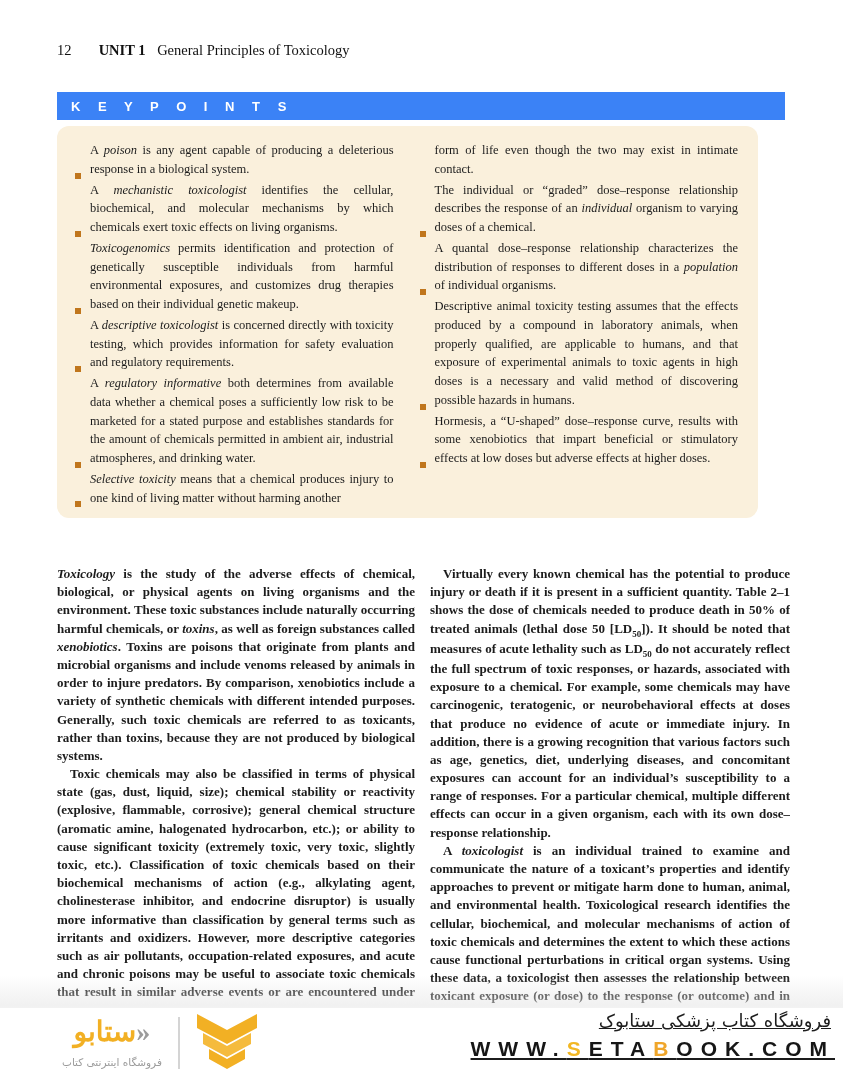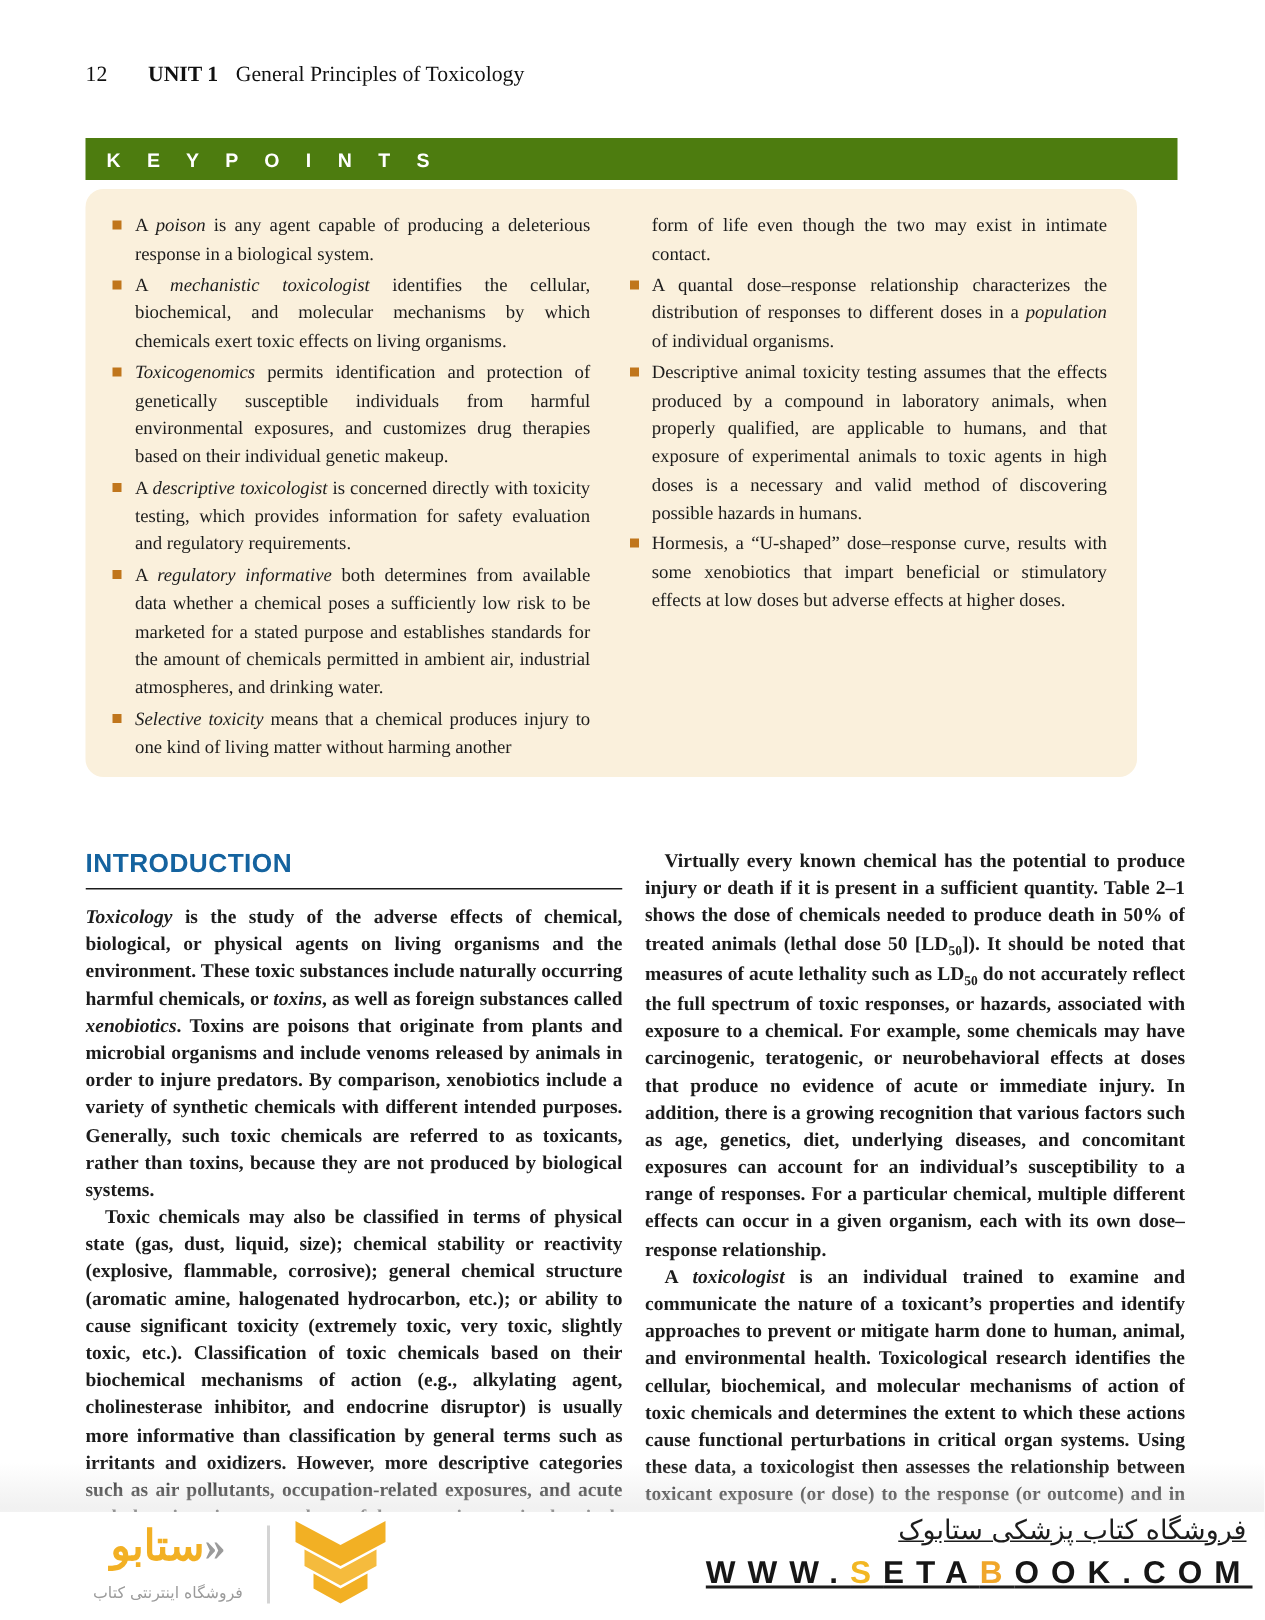--- a/index.html
+++ b/index.html
@@ -11,31 +11,31 @@
   .page{position:absolute;inset:0;}
 
   
   .runhead{position:absolute;top:42px;left:57px;font-size:14.5px;color:#111;}
   .runhead .pgnum{display:inline-block;width:38px;}
   .runhead .unit{font-weight:bold;margin-right:8px;}
 
   
   .kp-banner{
     position:absolute;top:92px;left:57px;width:728px;height:28px;
-    background:#4d7c0f;color:#fff;box-sizing:border-box;
+    background:#3b82f6;color:#fff;box-sizing:border-box;
     font-family:"Liberation Sans", sans-serif;font-weight:bold;
     font-size:13px;letter-spacing:7px;line-height:29px;padding-left:14px;
   }
   .kp-box{
     position:absolute;top:126px;left:57px;width:701px;height:392px;
     background:#faf0dc;border-radius:12px;box-sizing:border-box;
     padding:15px 20px 12px 18px;display:flex;gap:26px;overflow:hidden;
   }
   .kp-col{flex:1;font-size:12.5px;line-height:1.5;text-align:justify;}
-  .kp-item{display:flex;margin-bottom:2px;}
+  .kp-item{display:flex;margin-bottom:2px;align-items:flex-end;}
   .kp-item .kp-bullet{
     flex:none;width:6px;height:6px;background:#c0761c;margin:6px 9px 0 0;
   }
   .kp-item .kp-text{flex:1;}
   .kp-item.continuation{padding-left:15px;}
 
   
   .intro-col{position:absolute;overflow:hidden;}
   .col-left{top:565px;left:57px;width:358px;height:458px;}
   .col-right{top:565px;left:430px;width:360px;height:458px;}
@@ -123,35 +123,38 @@
         <span class="kp-bullet"></span>
         <span class="kp-text"><i>Selective toxicity</i> means that a chemical produces injury to one kind of living matter without harming another</span>
       </div>
     </div>
     <div class="kp-col">
       <div class="kp-item continuation">
         <span class="kp-text">form of life even though the two may exist in intimate contact.</span>
       </div>
       <div class="kp-item">
         <span class="kp-bullet"></span>
+        <span class="kp-text">The individual or “graded” dose–response relationship describes the response of an <i>individual</i> organism to varying doses of a chemical.</span>
+      </div>
+      <div class="kp-item">
+        <span class="kp-bullet"></span>
         <span class="kp-text">A quantal dose–response relationship characterizes the distribution of responses to different doses in a <i>population</i> of individual organisms.</span>
       </div>
       <div class="kp-item">
         <span class="kp-bullet"></span>
         <span class="kp-text">Descriptive animal toxicity testing assumes that the effects produced by a compound in laboratory animals, when properly qualified, are applicable to humans, and that exposure of experimental animals to toxic agents in high doses is a necessary and valid method of discovering possible hazards in humans.</span>
       </div>
       <div class="kp-item">
         <span class="kp-bullet"></span>
         <span class="kp-text">Hormesis, a “U-shaped” dose–response curve, results with some xenobiotics that impart beneficial or stimulatory effects at low doses but adverse effects at higher doses.</span>
       </div>
     </div>
   </div>
 
   <div class="intro-col col-left">
-    <h2 class="intro-head">INTRODUCTION</h2>
     <p class="body-par"><i>Toxicology</i> is the study of the adverse effects of chemical, biological, or physical agents on living organisms and the environment. These toxic substances include naturally occurring harmful chemicals, or <i>toxins</i>, as well as foreign substances called <i>xenobiotics</i>. Toxins are poisons that originate from plants and microbial organisms and include venoms released by animals in order to injure predators. By comparison, xenobiotics include a variety of synthetic chemicals with different intended purposes. Generally, such toxic chemicals are referred to as toxicants, rather than toxins, because they are not produced by biological systems.</p>
     <p class="body-par indent">Toxic chemicals may also be classified in terms of physical state (gas, dust, liquid, size); chemical stability or reactivity (explosive, flammable, corrosive); general chemical structure (aromatic amine, halogenated hydrocarbon, etc.); or ability to cause significant toxicity (extremely toxic, very toxic, slightly toxic, etc.). Classification of toxic chemicals based on their biochemical mechanisms of action (e.g., alkylating agent, cholinesterase inhibitor, and endocrine disruptor) is usually more informative than classification by general terms such as irritants and oxidizers. However, more descriptive categories such as air pollutants, occupation-related exposures, and acute and chronic poisons may be useful to associate toxic chemicals that result in similar adverse events or are encountered under par-</p>
   </div>
 
   <div class="intro-col col-right">
     <p class="body-par indent">Virtually every known chemical has the potential to produce injury or death if it is present in a sufficient quantity. Table 2–1 shows the dose of chemicals needed to produce death in 50% of treated animals (lethal dose 50 [LD<sub>50</sub>]). It should be noted that measures of acute lethality such as LD<sub>50</sub> do not accurately reflect the full spectrum of toxic responses, or hazards, associated with exposure to a chemical. For example, some chemicals may have carcinogenic, teratogenic, or neurobehavioral effects at doses that produce no evidence of acute or immediate injury. In addition, there is a growing recognition that various factors such as age, genetics, diet, underlying diseases, and concomitant exposures can account for an individual’s susceptibility to a range of responses. For a particular chemical, multiple different effects can occur in a given organism, each with its own dose–response relationship.</p>
     <p class="body-par indent">A <i>toxicologist</i> is an individual trained to examine and communicate the nature of a toxicant’s properties and identify approaches to prevent or mitigate harm done to human, animal, and environmental health. Toxicological research identifies the cellular, biochemical, and molecular mechanisms of action of toxic chemicals and determines the extent to which these actions cause functional perturbations in critical organ systems. Using these data, a toxicologist then assesses the relationship between toxicant exposure (or dose) to the response (or outcome) and in turn the probability of an adverse event to occur. This determination requires an assessment of <i>risk</i> which</p>
   </div>
 
   <div class="fade"></div>

